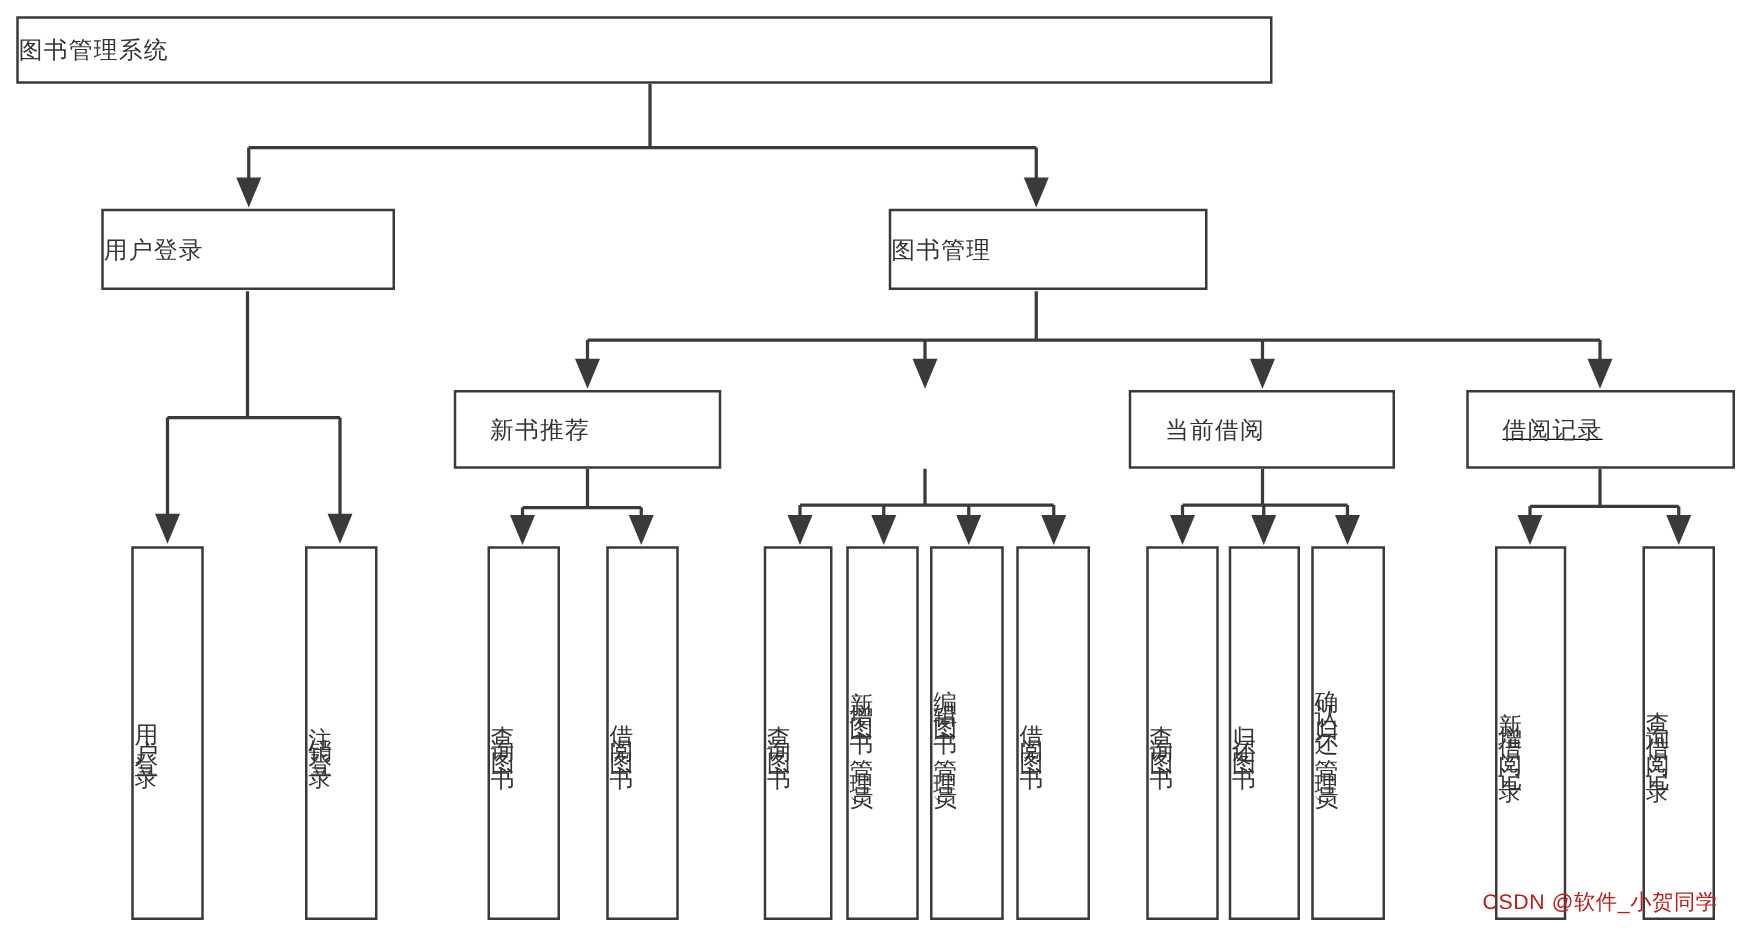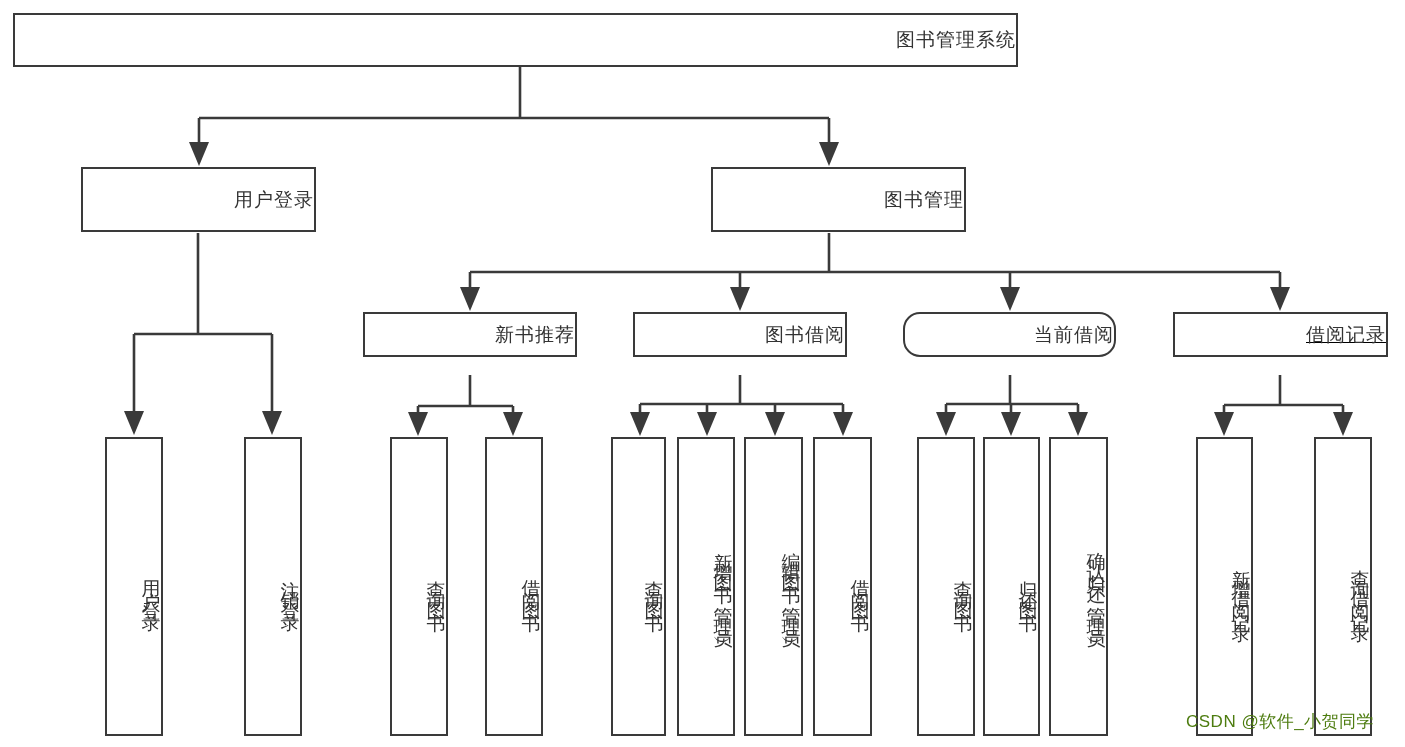--- a/index.html
+++ b/index.html
@@ -23,46 +23,46 @@
     height: 747px;
     z-index: 1;
   }
   .node {
     position: absolute;
     box-sizing: border-box;
     border: 2.5px solid #3a3a3a;
     background: #ffffff;
     display: flex;
     align-items: center;
-    justify-content: flex-end;
+    justify-content: flex-start;
     z-index: 2;
   }
   .node .lbl {
     font-size: 19px;
     color: #333333;
     letter-spacing: 1px;
     white-space: nowrap;
   }
   .lvl-top  { left: 13px;  top: 13px;  width: 1005px; height: 54px; }
   .lvl2     { top: 167px; height: 65px; }
-  .lvl3     { top: 312px; height: 45px; }
+  .lvl3     { top: 312px; height: 63px; padding-left: 27px; }
   .leaf     { top: 437px; height: 299px; }
   .leaf .vlbl {
     writing-mode: vertical-rl;
     font-size: 19px;
     color: #333333;
     letter-spacing: 11px;
     line-height: 1;
   }
   .watermark {
     position: absolute;
     left: 1186px;
     top: 710px;
     font-size: 17px;
-    color: #4d7c0f;
+    color: #b91c1c;
     letter-spacing: 0.5px;
     white-space: nowrap;
     z-index: 5;
   }
 </style>
 </head>
 <body>
 
 <div class="canvas">
 
@@ -104,24 +104,21 @@
   <div class="node lvl2" style="left:81px;width:235px;">
     <span class="lbl">用户登录</span>
   </div>
   <div class="node lvl2" style="left:711px;width:255px;">
     <span class="lbl">图书管理</span>
   </div>
 
   <div class="node lvl3" style="left:363px;width:214px;">
     <span class="lbl">新书推荐</span>
   </div>
-  <div class="node lvl3" style="left:633px;width:214px;">
-    <span class="lbl">图书借阅</span>
-  </div>
-  <div class="node lvl3" style="left:903px;width:213px;border-radius:17px;">
+  <div class="node lvl3" style="left:903px;width:213px;">
     <span class="lbl">当前借阅</span>
   </div>
   <div class="node lvl3" style="left:1173px;width:215px;text-decoration:underline;">
     <span class="lbl">借阅记录</span>
   </div>
 
   <div class="node leaf" style="left:105px;width:58px;">
     <span class="vlbl">用户登录</span>
   </div>
   <div class="node leaf" style="left:244px;width:58px;">

